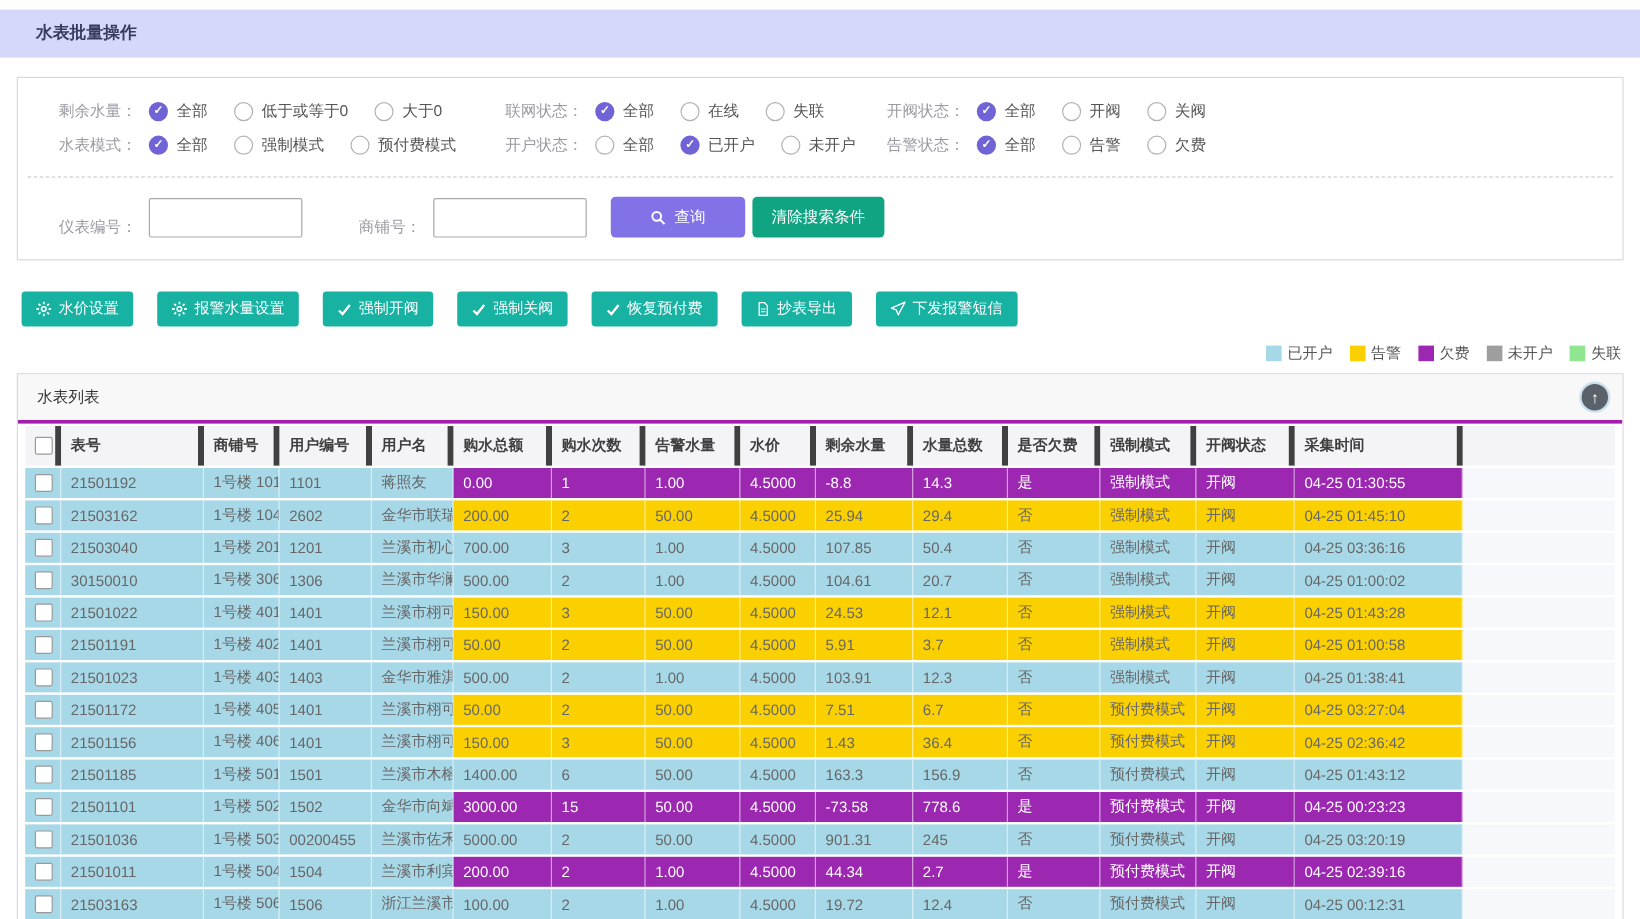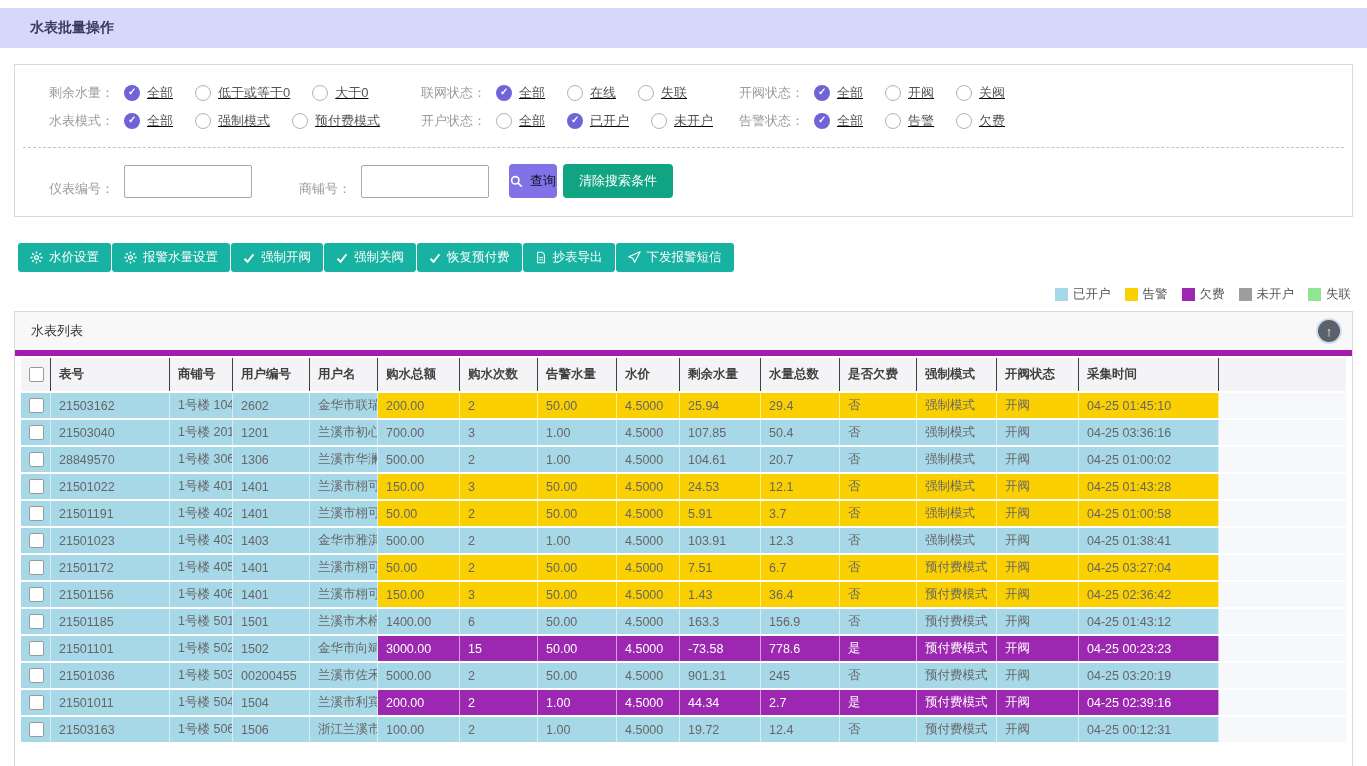--- a/index.html
+++ b/index.html
@@ -12,45 +12,45 @@
     display:flex;align-items:center;padding-left:30px;
     font-size:14px;font-weight:bold;color:#3a3a5e;
   }
   
   .filter-panel{margin:16px 14px 0;border:1px solid #d9d9d9;padding:14px 0 12px;}
   .filter-row{display:flex;align-items:center;height:28px;padding-left:34px;font-size:13px;}
   .fg{display:flex;align-items:center;}
   .filter-row .fg:nth-child(1){width:372px;}
   .filter-row .fg:nth-child(2){width:318px;}
   .f-label{color:#9a9aa2;margin-right:10px;white-space:nowrap;}
-  .opt{display:flex;align-items:center;margin-right:22px;cursor:pointer;text-decoration:underline;}
+  .opt{display:flex;align-items:center;margin-right:22px;cursor:pointer;}
   .radio{width:16px;height:16px;border-radius:50%;border:1px solid #b3b3b3;background:#fff;margin-right:7px;box-sizing:border-box;position:relative;flex:none;}
   .radio.on{border:none;background:#6f63d6;}
   .radio.on::after{content:"\2713";color:#fff;font-size:10px;font-weight:bold;position:absolute;left:4px;top:1px;}
   .opt-t{color:#555;}
   .dashed-sep{border-top:1px dashed #c4c4c4;margin:12px 8px 0;}
   .search-row{display:flex;align-items:flex-end;margin:16px 0 6px;padding-left:34px;font-size:13px;}
   .s-input{width:128px;height:33px;border:1px solid #a9a9a9;border-radius:2px;box-sizing:border-box;padding:0 6px;font-size:13px;outline:none;}
   .lbl2{margin-left:47px;}
-  .btn-query{margin-left:20px;height:34px;padding:0 1px;background:#8172e8;color:#0f172a;border:none;border-radius:4px;font-size:13px;display:flex;align-items:center;gap:7px;cursor:pointer;}
+  .btn-query{margin-left:20px;height:34px;padding:0 33px;background:#8172e8;color:#ffffff;border:none;border-radius:4px;font-size:13px;display:flex;align-items:center;gap:7px;cursor:pointer;}
   .btn-clear{margin-left:6px;height:34px;padding:0 16px;background:#10a483;color:#fff;border:none;border-radius:4px;font-size:13px;cursor:pointer;}
   
-  .actions-row{margin:26px 14px 0;padding-left:4px;display:flex;gap:1px;}
+  .actions-row{margin:26px 14px 0;padding-left:4px;display:flex;gap:20px;}
   .act-btn{height:29px;padding:0 12px;background:#18b2a3;color:#fff;border:none;border-radius:3px;font-size:12.5px;display:flex;align-items:center;gap:6px;cursor:pointer;white-space:nowrap;}
   
   .legend-row{display:flex;justify-content:flex-end;align-items:center;margin:14px 16px 8px;gap:14px;font-size:12.5px;color:#555;}
   .lg{display:flex;align-items:center;gap:5px;}
   .lg-sq{width:13px;height:13px;display:inline-block;}
   
   .table-panel{margin:0 14px;border:1px solid #d9d9d9;height:461px;overflow:hidden;background:#fff;}
-  .panel-header{height:38px;background:#f8f8f8;border-bottom:6px solid #a21caf;display:flex;align-items:center;justify-content:space-between;padding:0 12px 0 16px;font-size:13px;color:#333;}
+  .panel-header{height:38px;background:#f8f8f8;border-bottom:3px solid #a21caf;display:flex;align-items:center;justify-content:space-between;padding:0 12px 0 16px;font-size:13px;color:#333;}
   .collapse-btn{width:22px;height:22px;border-radius:50%;background:#5b6168;color:#fff;border:none;display:flex;align-items:center;justify-content:center;font-size:13px;font-weight:bold;box-shadow:0 0 0 2px #ccdff1;cursor:pointer;padding:0;}
   .tbl-wrap{padding:0 6px;}
   table{border-collapse:separate;border-spacing:0 2px;table-layout:fixed;width:1325px;font-size:12.5px;}
-  thead th{background:#f4f4f6;height:33px;text-align:left;padding:0 8px;color:#3f3f3f;font-weight:bold;border-right:1px solid #404040;white-space:nowrap;overflow:hidden;box-sizing:border-box;}
+  thead th{background:#f4f4f6;height:33px;text-align:left;padding:0 8px;color:#3f3f3f;font-weight:bold;border-right:5px solid #404040;white-space:nowrap;overflow:hidden;box-sizing:border-box;}
   thead th:last-child{border-right:none;}
   tbody td{height:25px;padding:0 8px;color:#666;white-space:nowrap;overflow:hidden;border-right:1px solid rgba(255,255,255,0.55);box-sizing:border-box;}
   .cell-base{background:#a7d8e8;}
   tr.status-opened .cell-status{background:#a7d8e8;}
   tr.status-alarm  .cell-status{background:#fbd000;}
   tr.status-arrears .cell-status{background:#9c27b0;color:#fff;}
   .cell-fill{background:#f7f8fb !important;border-right:none !important;}
   .cb{width:13px;height:13px;background:#fff;border:1px solid #9a9a9a;border-radius:2px;cursor:pointer;}
   .ic{display:flex;align-items:center;}
 </style>
@@ -307,20 +307,40 @@
             <th>剩余水量</th>
             <th>水量总数</th>
             <th>是否欠费</th>
             <th>强制模式</th>
             <th>开阀状态</th>
             <th>采集时间</th>
             <th></th>
           </tr>
         </thead>
         <tbody>
+          <tr class="status-arrears">
+            <td class="cell-base">
+              <div class="cb"></div>
+            </td>
+            <td class="cell-base">21501192</td>
+            <td class="cell-base">1号楼 101</td>
+            <td class="cell-base">1101</td>
+            <td class="cell-base">蒋照友</td>
+            <td class="cell-status">0.00</td>
+            <td class="cell-status">1</td>
+            <td class="cell-status">1.00</td>
+            <td class="cell-status">4.5000</td>
+            <td class="cell-status">-8.8</td>
+            <td class="cell-status">14.3</td>
+            <td class="cell-status">是</td>
+            <td class="cell-status">强制模式</td>
+            <td class="cell-status">开阀</td>
+            <td class="cell-status">04-25 01:30:55</td>
+            <td class="cell-fill"></td>
+          </tr>
           <tr class="status-alarm">
             <td class="cell-base">
               <div class="cb"></div>
             </td>
             <td class="cell-base">21503162</td>
             <td class="cell-base">1号楼 104</td>
             <td class="cell-base">2602</td>
             <td class="cell-base">金华市联瑞工贸</td>
             <td class="cell-status">200.00</td>
             <td class="cell-status">2</td>
@@ -351,21 +371,21 @@
             <td class="cell-status">否</td>
             <td class="cell-status">强制模式</td>
             <td class="cell-status">开阀</td>
             <td class="cell-status">04-25 03:36:16</td>
             <td class="cell-fill"></td>
           </tr>
           <tr class="status-opened">
             <td class="cell-base">
               <div class="cb"></div>
             </td>
-            <td class="cell-base">28849570</td>
+            <td class="cell-base">30150010</td>
             <td class="cell-base">1号楼 306</td>
             <td class="cell-base">1306</td>
             <td class="cell-base">兰溪市华澜工贸</td>
             <td class="cell-status">500.00</td>
             <td class="cell-status">2</td>
             <td class="cell-status">1.00</td>
             <td class="cell-status">4.5000</td>
             <td class="cell-status">104.61</td>
             <td class="cell-status">20.7</td>
             <td class="cell-status">否</td>

